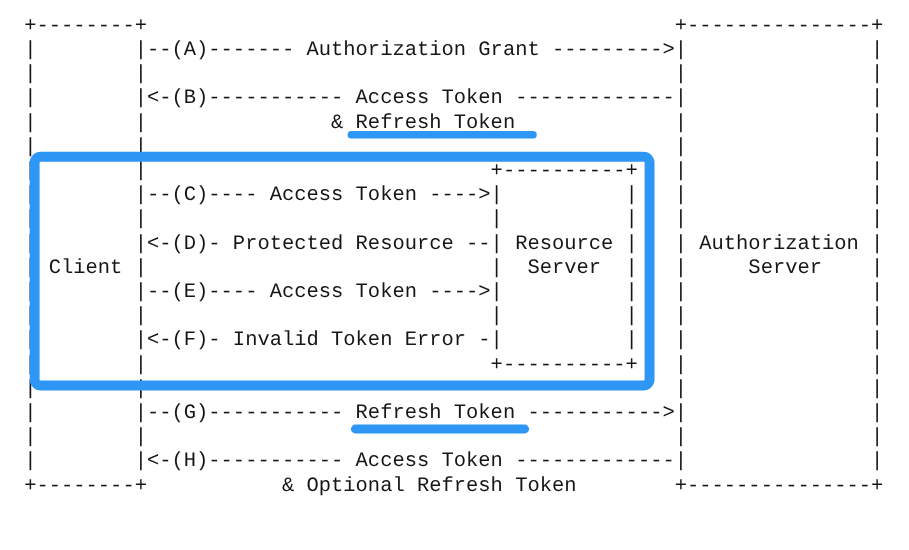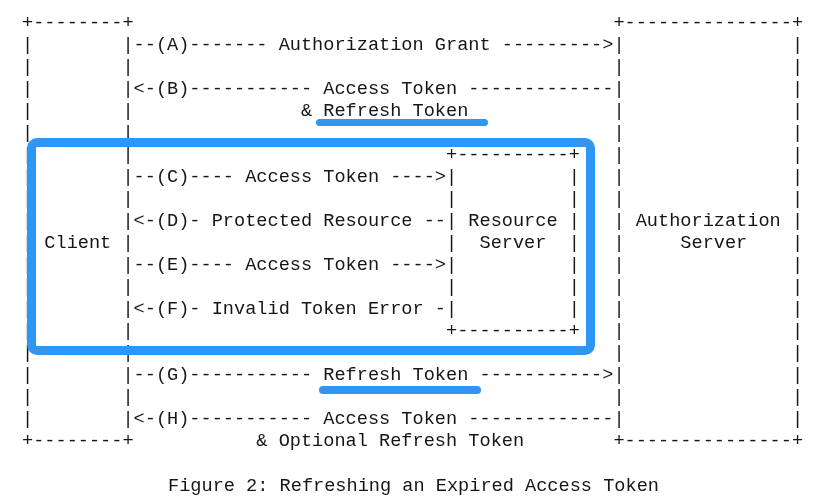--- a/index.html
+++ b/index.html
@@ -72,21 +72,20 @@
 |        |--(E)---- Access Token ----&gt;|          |   |               |
 |        |                            |          |   |               |
 |        |&lt;-(F)- Invalid Token Error -|          |   |               |
 |        |                            +----------+   |               |
 |        |                                           |               |
 |        |--(G)----------- Refresh Token -----------&gt;|               |
 |        |                                           |               |
 |        |&lt;-(H)----------- Access Token -------------|               |
 +--------+           &amp; Optional Refresh Token        +---------------+</pre>
 
-  <div class="caption">Figure 2: Refreshing an Expired Access Token</div>
 
   <div class="hl-box"></div>
 
   <div class="hl-underline hl-b"></div>
 
   <div class="hl-underline hl-g"></div>
 
 </div>
 
 </body></html>

